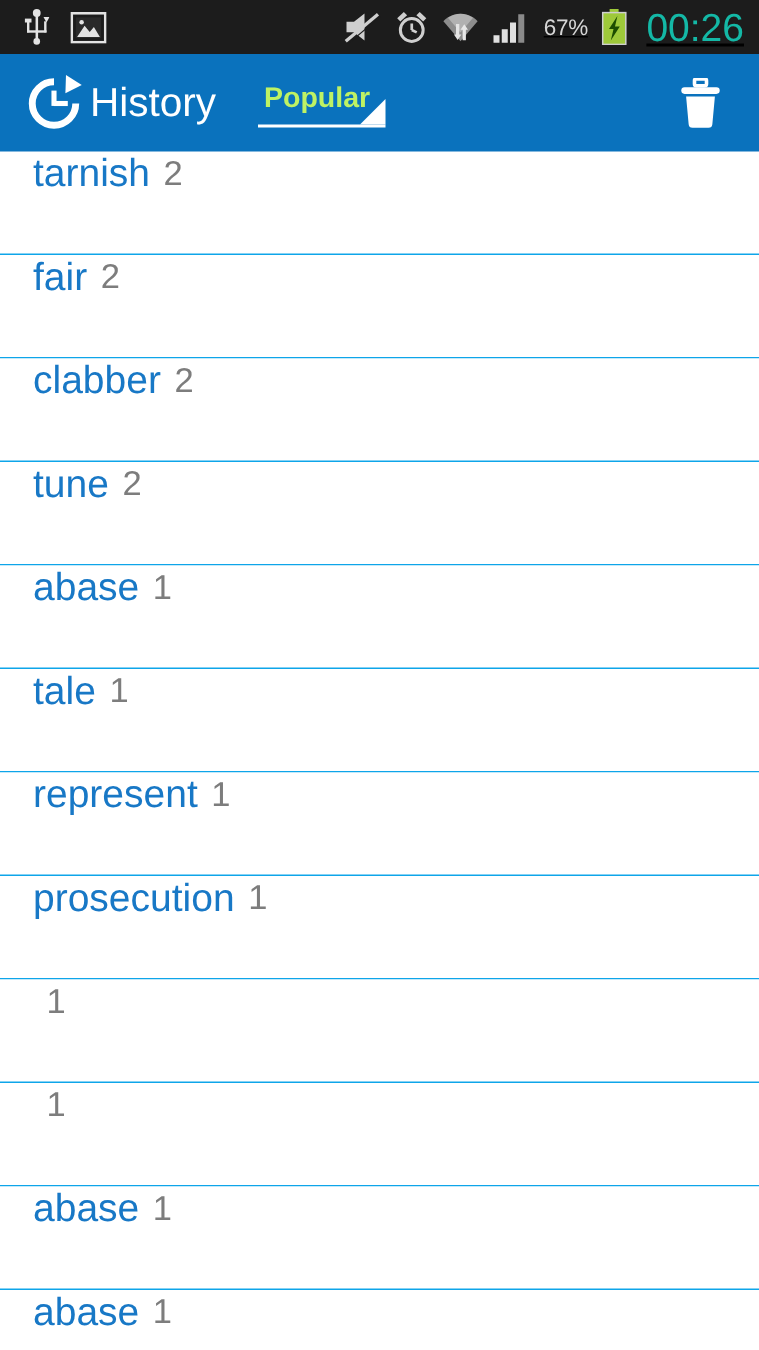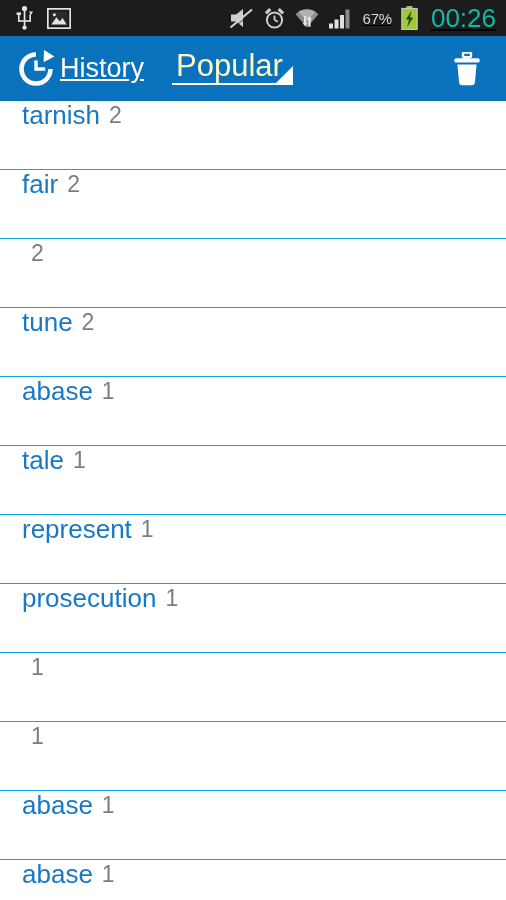--- a/index.html
+++ b/index.html
@@ -36,29 +36,29 @@
   .actionbar {
     height:65px; width:100%;
     background:#0a72bd;
     display:flex; align-items:center;
     padding:0 18px 0 14px;
     position:relative;
   }
   .app-icon { width:44px; height:44px; flex:none; }
   .app-title {
     color:#ffffff; font-size:27px; line-height:27px;
-    margin-left:2px; font-weight:400; white-space:nowrap;text-decoration:underline;
+    margin-left:2px; font-weight:400; white-space:nowrap;
   }
   .spinner {
     margin-left:28px; position:relative;
     padding:0 4px 6px 4px; cursor:pointer;
   }
   .spinner-label {
-    color:#fef9c3; font-size:31px; line-height:26px;
-    font-weight:400; white-space:nowrap; display:block;
+    color:#bef264; font-size:19px; line-height:26px;
+    font-weight:700; white-space:nowrap; display:block;
     padding-right:6px;
   }
   .spinner-underline {
     position:absolute; left:0; right:0; bottom:0;
     height:2px; background:#ffffff;
   }
   .spinner-caret {
     position:absolute; right:0; bottom:2px;
     width:0; height:0;
     border-left:17px solid transparent;
@@ -198,20 +198,21 @@
   <div class="list">
       <div class="row">
         <span class="word">tarnish</span>
         <span class="count">2</span>
       </div>
       <div class="row">
         <span class="word">fair</span>
         <span class="count">2</span>
       </div>
       <div class="row">
+        <span class="word">clabber</span>
         <span class="count">2</span>
       </div>
       <div class="row">
         <span class="word">tune</span>
         <span class="count">2</span>
       </div>
       <div class="row">
         <span class="word">abase</span>
         <span class="count">1</span>
       </div>

